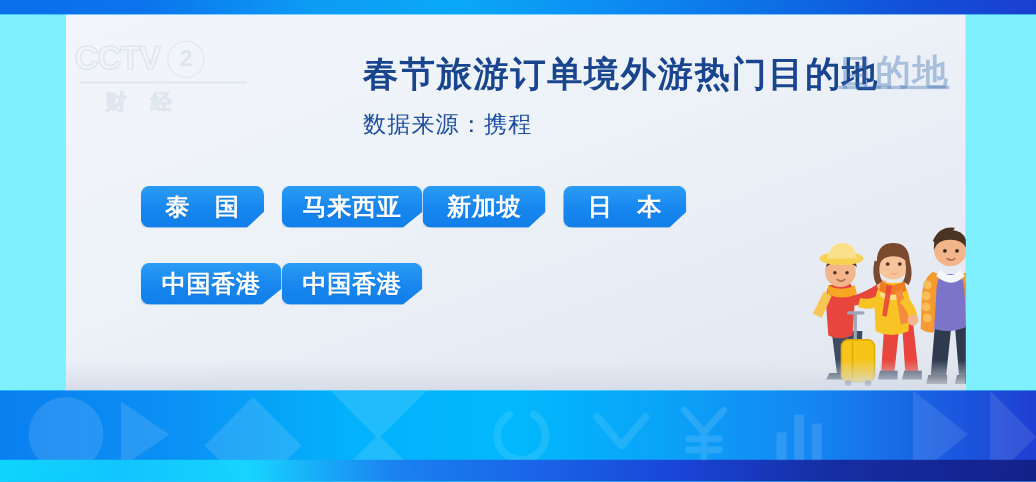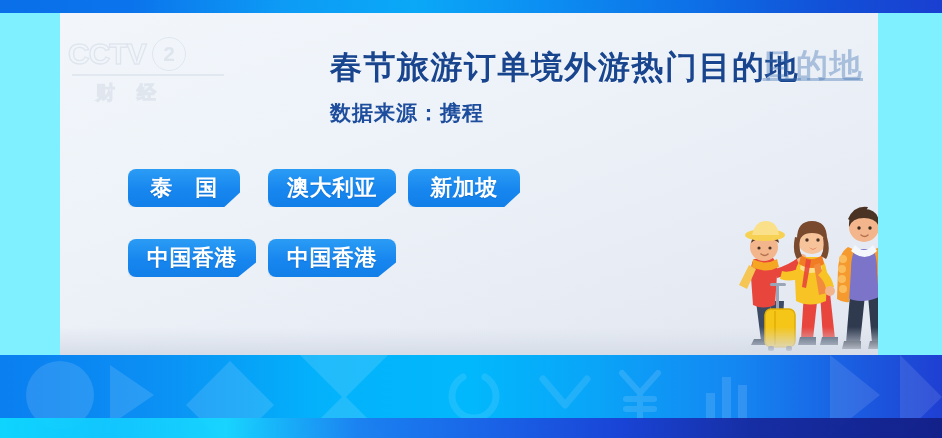--- a/index.html
+++ b/index.html
@@ -82,28 +82,28 @@
   }
   
   .headline-ghost {
     position:absolute; right:-3px; top:-4px;
     font-size:32px; font-weight:bold; letter-spacing:1.5px;
     color:rgba(60,110,175,.38); white-space:nowrap;
     pointer-events:none;
     text-decoration:underline;
   }
   .subtitle {
-    margin-top:12px; font-size:21px; font-weight:bold;
+    margin-top:12px; font-size:21px; font-weight:normal;
     color:#1d4d9c; letter-spacing:1px; white-space:nowrap;
   }
 
   
   .pill-rows { position:absolute; left:68px; top:156px; }
   .pill-row { display:flex; align-items:center; margin-bottom:32px; }
-  .pill-slot { width:140px; display:flex; }
+  .pill-slot { width:128px; display:flex; }
   .pill {
     position:relative; display:inline-flex;
     align-items:center; justify-content:center;
     height:38px; padding:0 16px; min-width:112px;
     color:#ffffff; font-size:22px; font-weight:bold; letter-spacing:.5px;
     white-space:nowrap;
     background:linear-gradient(180deg,#2b9cf5 0%,#1786ef 55%,#127fe9 100%);
     border-radius:8px 8px 0 8px;
     clip-path:polygon(0 0, 100% 0, 100% 62%, 86% 100%, 0 100%);
     box-shadow:0 1px 2px rgba(20,70,140,.18);
@@ -160,24 +160,27 @@
       <div class="subtitle">数据来源：携程</div>
     </div>
 
     <div class="pill-rows">
 
       <div class="pill-row">
         <div class="pill-slot">
           <span class="pill">泰　国</span>
         </div>
         <div class="pill-slot">
-          <span class="pill wide">澳大利亚</span>
+          <span class="pill wide">马来西亚</span>
         </div>
         <div class="pill-slot">
           <span class="pill">新加坡</span>
+        </div>
+        <div class="pill-slot">
+          <span class="pill">日　本</span>
         </div>
       </div>
 
       <div class="pill-row">
         <div class="pill-slot">
           <span class="pill wide">中国香港</span>
         </div>
         <div class="pill-slot">
           <span class="pill wide">中国香港</span>
         </div>

